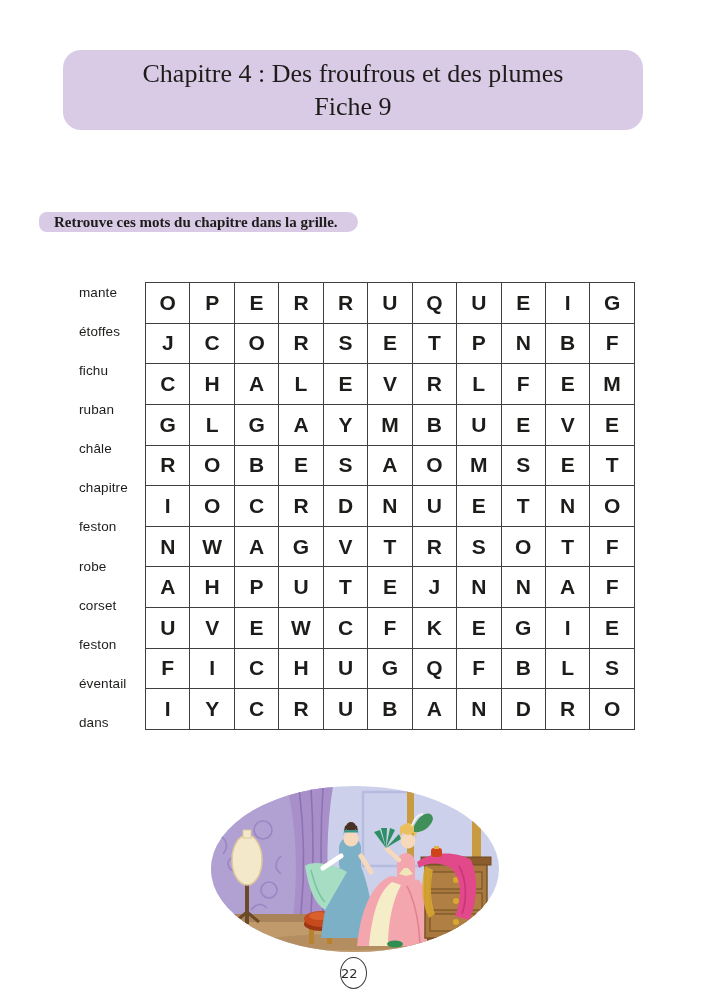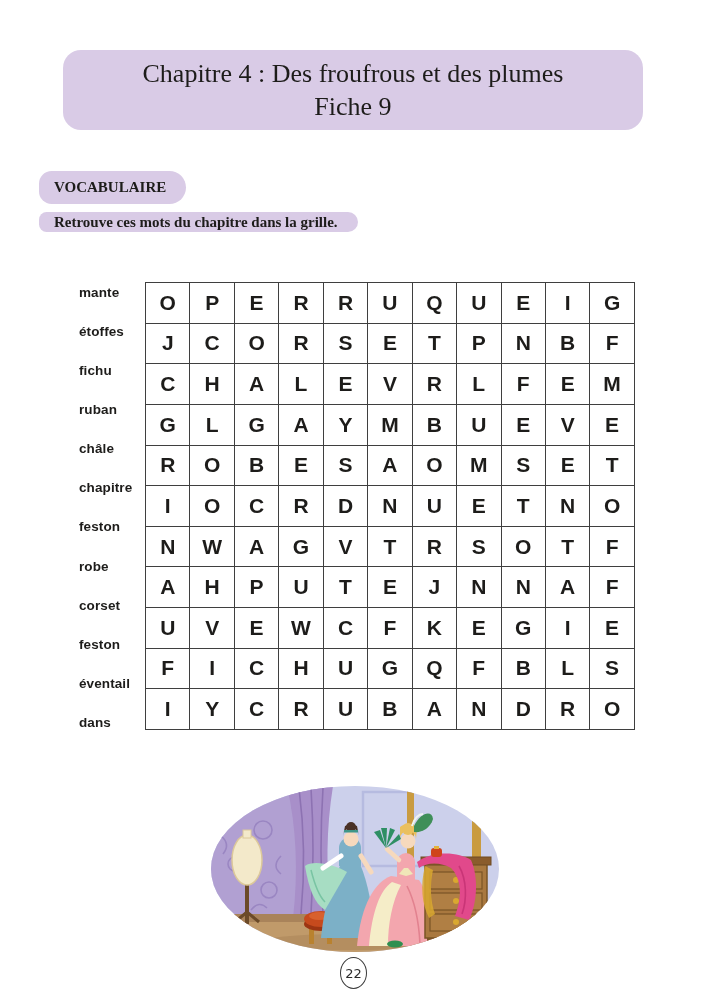--- a/index.html
+++ b/index.html
@@ -24,21 +24,21 @@
     white-space:nowrap;
   }
   .pill.vocab{top:171px;}
   .pill.instruction{top:212px;height:20px;}
   
   .word-list{
     position:absolute;left:55px;top:286px;height:444px;width:90px;
     display:flex;flex-direction:column;justify-content:space-between;
   }
   .word-list .word{
-    font-weight:bold;font-size:13.5px;line-height:14px;letter-spacing:0.1px;padding-left:24px;
+    font-weight:normal;font-size:13.5px;line-height:14px;letter-spacing:0.1px;padding-left:24px;
   }
   
   .grid{
     position:absolute;left:145px;top:282px;
     display:grid;grid-template-columns:repeat(11,44.45px);
     grid-auto-rows:40.64px;
     border-top:1px solid #3f3f3f;border-left:1px solid #3f3f3f;
     background:#ffffff;
   }
   .grid .cell{
@@ -49,36 +49,35 @@
   
   .illustration{
     position:absolute;left:211px;top:786px;width:288px;height:166px;
     border-radius:50%;overflow:hidden;
   }
   .illustration svg{display:block;}
   
   .page-badge{
     position:absolute;left:340px;top:957px;width:27px;height:32px;
     border:1.6px solid #3b3b3b;border-radius:50%;
-    display:flex;align-items:center;justify-content:center;
+    display:flex;align-items:center;
     font-family:"DejaVu Sans",sans-serif;font-size:13px;color:#2c2c2c;
     box-sizing:border-box;
   }
 </style>
 </head>
 <body>
 
 <div id="page">
 
   <div class="banner">
     <span>Chapitre 4 : Des froufrous et des plumes</span>
     <span>Fiche 9</span>
   </div>
 
-  <div class="pill vocab">VOCABULAIRE</div>
 
   <div class="pill instruction">Retrouve ces mots du chapitre dans la grille.</div>
 
   <div class="word-list" id="word-list">
       <div class="word">mante</div>
       <div class="word">étoffes</div>
       <div class="word">fichu</div>
       <div class="word">ruban</div>
       <div class="word">châle</div>
       <div class="word">chapitre</div>

